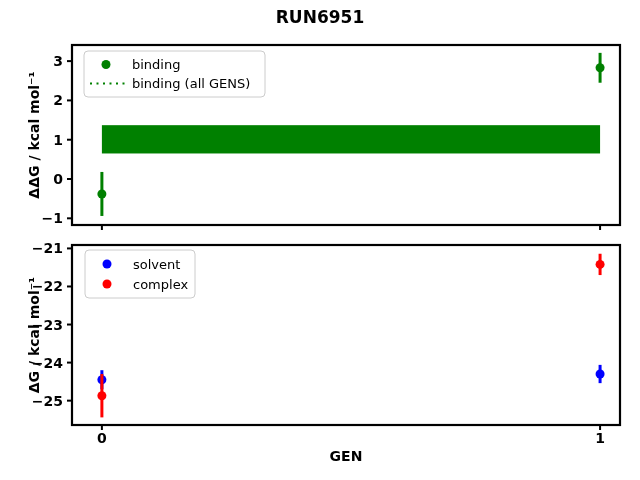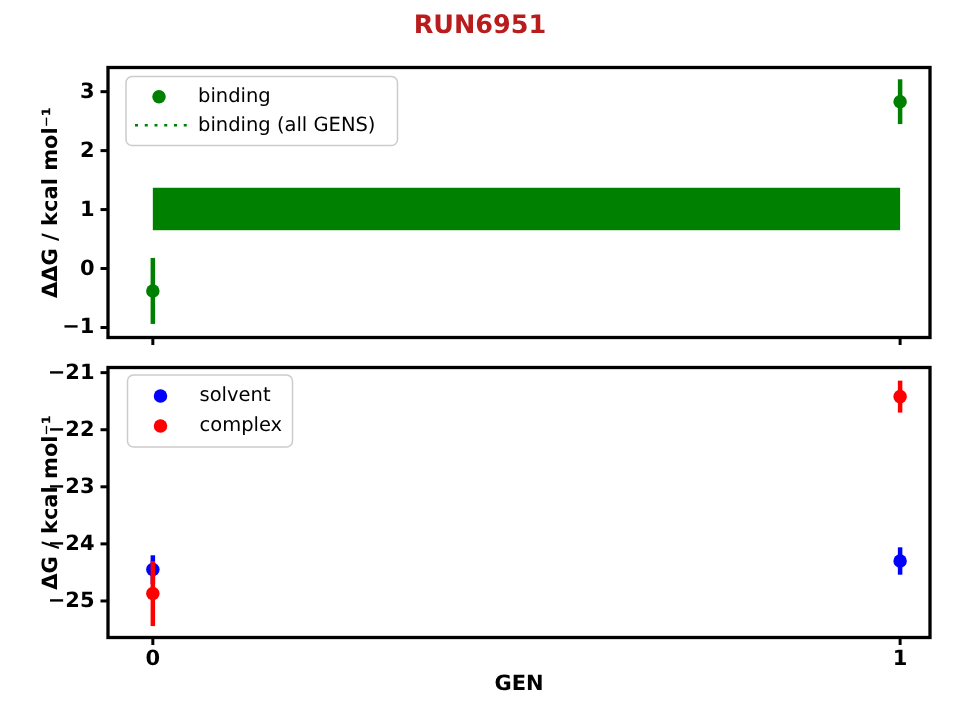--- a/index.html
+++ b/index.html
@@ -6,21 +6,21 @@
   .figure{
     position:relative;
     width:640px;height:480px;
     background:#ffffff;
     font-family:"DejaVu Sans", sans-serif;
     overflow:hidden;
   }
   .suptitle{
     position:absolute;top:7px;left:0;width:100%;
     text-align:center;
-    font-size:17px;font-weight:bold;color:#b91c1c;
+    font-size:17px;font-weight:bold;color:#000000;
   }
   svg{position:absolute;top:0;left:0;}
   svg text{fill:#000000;font-family:"DejaVu Sans", sans-serif;}
   .tick{font-size:14px;font-weight:bold;}
   .axlabel{font-size:14px;font-weight:bold;}
   .legend-text{font-size:13px;font-weight:normal;}
 </style>
 </head>
 <body>
 

